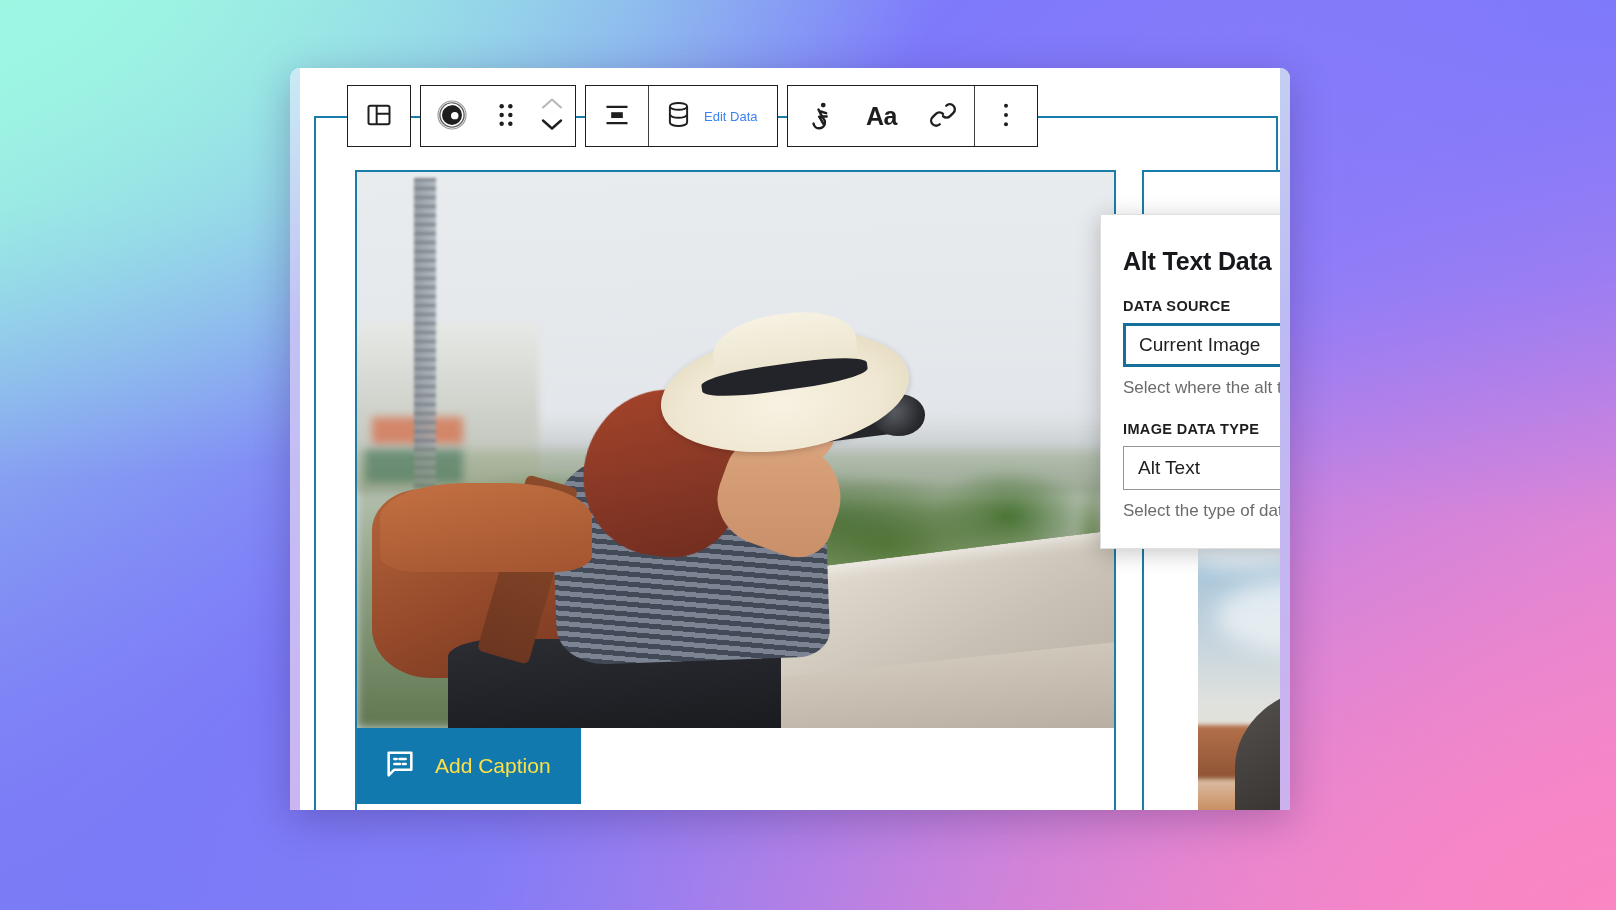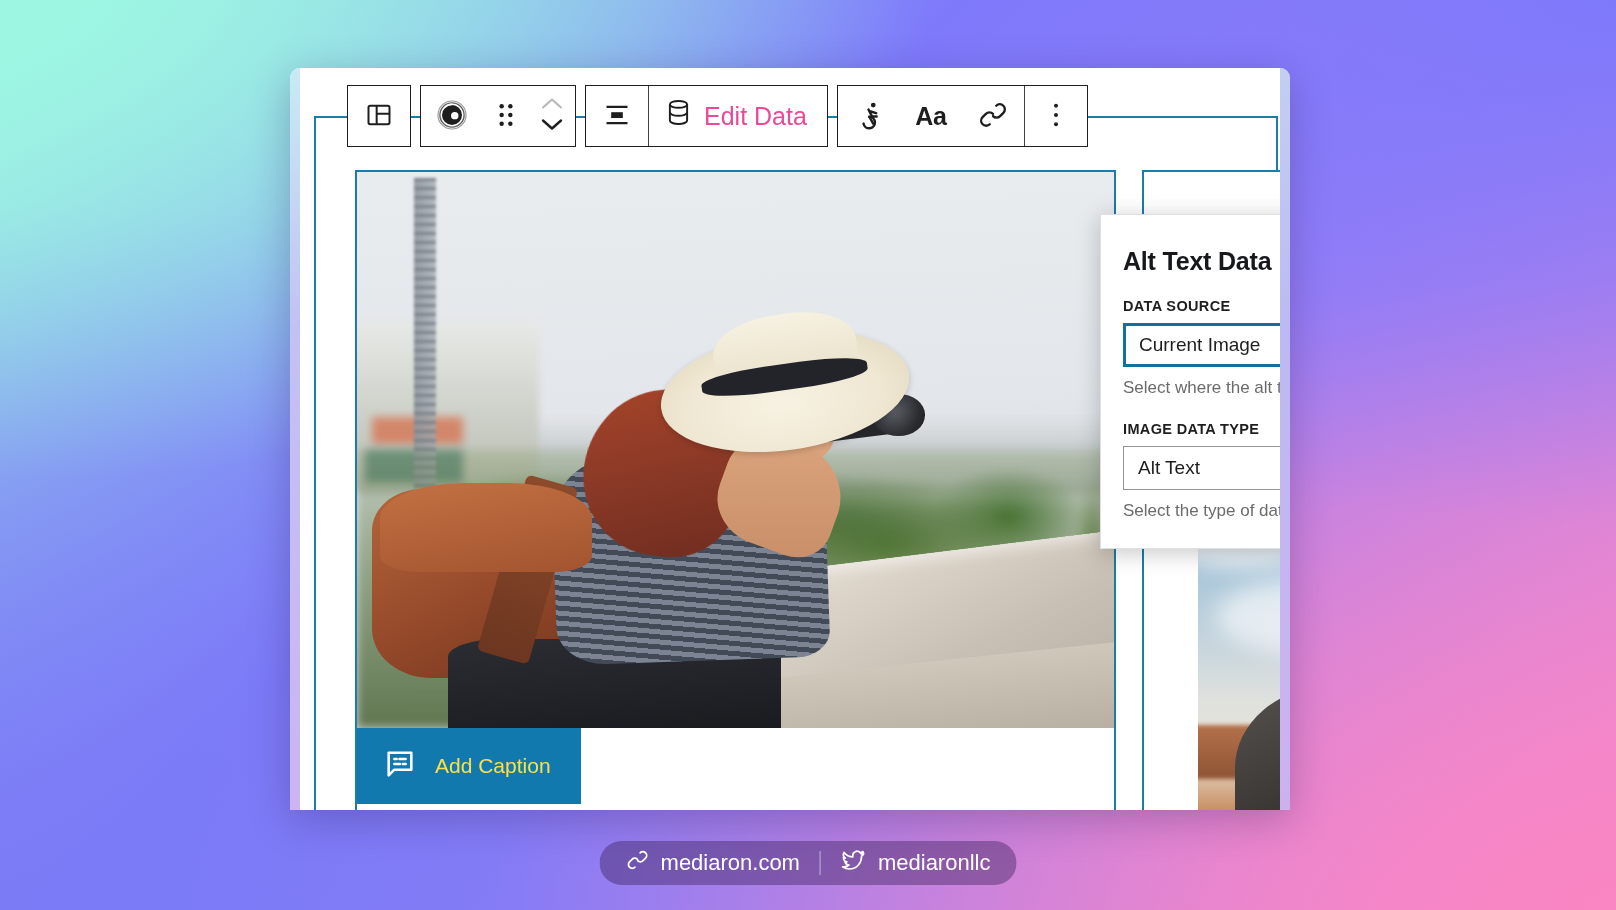--- a/index.html
+++ b/index.html
@@ -466,22 +466,22 @@
     background: transparent;
     border: none;
     cursor: pointer;
     color: #1e1e1e;
   }
   .tb-btn.narrow { width: 46px; }
   .tb-btn.wide {
     width: auto;
     padding: 0 20px 0 16px;
     gap: 12px;
-    font-size: 25px;
-    color: #ec4899;
+    font-size: 13px;
+    color: #3b82f6;
   }
   .tb-mover {
     display: flex;
     flex-direction: column;
     align-items: center;
     justify-content: center;
     gap: 2px;
     width: 46px;
     height: 100%;
     cursor: pointer;
@@ -772,34 +772,14 @@
             <div class="sel">Alt Text</div>
 
           </div>
           <div class="help-text last">Select the type of data to use for the alt text.</div>
         </div>
       </div>
 
     </div>
   </div>
 
-  <div id="footer-pill">
-    <div class="pill-item">
-      <span>
-        <svg width="24" height="24" viewBox="0 0 24 24" fill="none" stroke="#ffffff" stroke-width="1.8" stroke-linecap="round">
-          <path d="M14.6 4.8a3.8 3.8 0 0 1 5.4 5.4l-2.5 2.5a3.8 3.8 0 0 1-5.4 0"></path>
-          <path d="M9.4 19.2a3.8 3.8 0 0 1-5.4-5.4l2.5-2.5a3.8 3.8 0 0 1 5.4 0"></path>
-        </svg>
-      </span>
-      <span>mediaron.com</span>
-    </div>
-    <div class="pill-divider"></div>
-    <div class="pill-item">
-      <span>
-        <svg width="26" height="24" viewBox="0 0 24 24" fill="none" stroke="#ffffff" stroke-width="1.7" stroke-linejoin="round" stroke-linecap="round">
-          <path d="M22 5.2c-.8.4-1.6.6-2.5.7a4.3 4.3 0 0 0 1.9-2.4c-.9.5-1.8.9-2.8 1.1A4.3 4.3 0 0 0 11.2 8c0 .3 0 .7.1 1A12.2 12.2 0 0 1 2.5 4.5a4.3 4.3 0 0 0 1.3 5.7c-.7 0-1.3-.2-1.9-.5a4.3 4.3 0 0 0 3.4 4.2c-.6.2-1.2.2-1.8.1a4.3 4.3 0 0 0 4 3 8.6 8.6 0 0 1-6.4 1.8A12.2 12.2 0 0 0 7.7 21c7.9 0 12.3-6.6 12.3-12.3v-.6c.8-.6 1.5-1.3 2-2.1z"></path>
-        </svg>
-      </span>
-      <span>mediaronllc</span>
-    </div>
-  </div>
 
 </div>
 
 </body></html>

